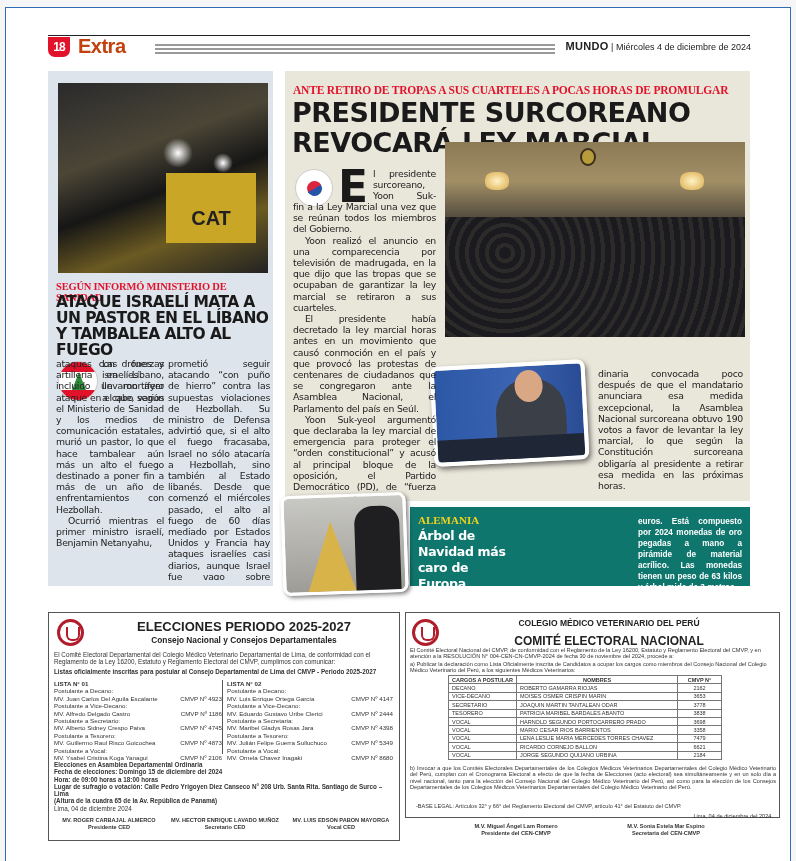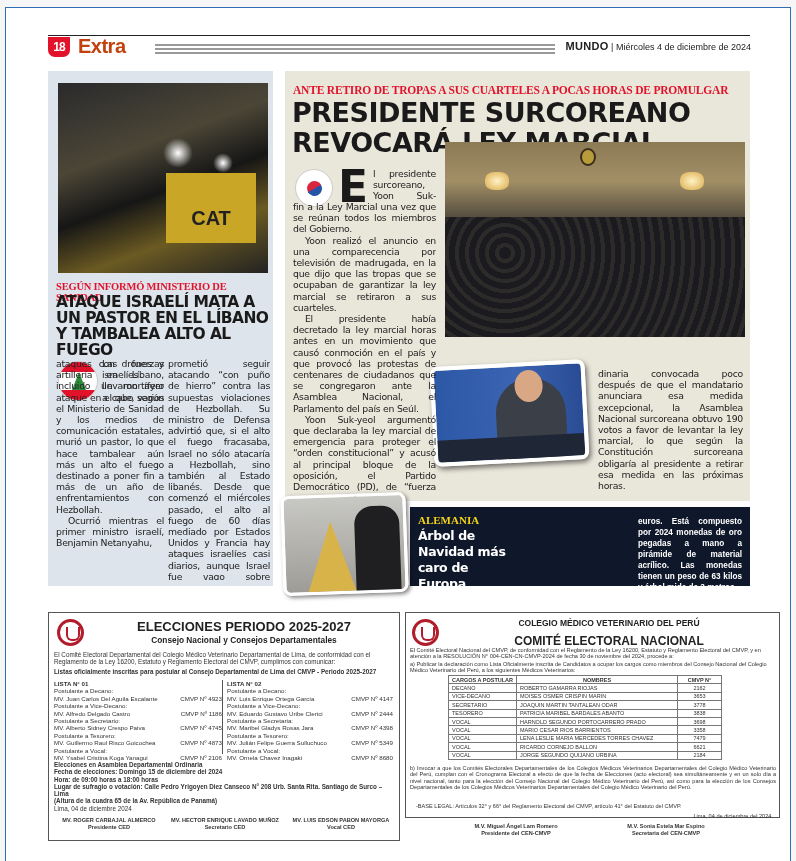--- a/index.html
+++ b/index.html
@@ -36,21 +36,21 @@
 .main-photo{position:absolute;left:160px;top:71px;width:300px;height:195px;background:linear-gradient(#8c7a56 0%,#a28f66 20%,#3b3631 45%,#1e1e22 70%,#0d0d10 100%);overflow:hidden}
 .main-photo .emblem{position:absolute;left:135px;top:6px;width:16px;height:18px;border-radius:50%;background:#b89b3a;border:2px solid #3a2e1a}
 .main-photo .lamp{position:absolute;top:30px;width:24px;height:18px;border-radius:40%;background:radial-gradient(#fff3c4,#d9a94a)}
 .main-photo .crowd{position:absolute;left:0;bottom:0;width:100%;height:120px;background:repeating-radial-gradient(circle at 20% 30%,#1b1b1f 0 6px,#2d2a2a 6px 10px)}
 .inset{position:absolute;left:147px;top:292px;width:155px;height:100px;border:4px solid #fff;border-radius:8px;background:linear-gradient(90deg,#2c58a6 0%,#3b64b3 55%,#2a4c94 100%);transform:rotate(-3deg);box-shadow:2px 3px 5px rgba(0,0,0,.5);overflow:hidden}
 .inset .man{position:absolute;left:60px;top:12px;width:70px;height:90px;background:#3b3f48;border-radius:35px 35px 0 0}
 .inset .face{position:absolute;left:80px;top:4px;width:28px;height:32px;background:#d9a784;border-radius:50%}
 .inset .podium{position:absolute;left:0;bottom:0;width:100%;height:22px;background:#1f2636}
 .col-m2{position:absolute;left:313px;top:297px;width:145px}
 
-.ale{position:absolute;left:410px;top:507px;width:340px;height:79px;background:#0f172a;color:#fff}
+.ale{position:absolute;left:410px;top:507px;width:340px;height:79px;background:#0f766e;color:#fff}
 .ale-kick{position:absolute;left:8px;top:7px;font:bold 11px "Liberation Serif",serif;color:#f2d21a}
 .ale-head{position:absolute;left:8px;top:21px;width:100px;font:bold 12.5px/16px "DejaVu Sans",sans-serif;color:#fff;letter-spacing:-0.3px}
 .ale-c1{position:absolute;left:108px;top:9px;width:107px;font:bold 8.2px/11px "Liberation Sans",sans-serif;text-align:justify;color:#fff}
 .ale-c2{position:absolute;left:228px;top:9px;width:104px;font:bold 8.2px/11px "Liberation Sans",sans-serif;text-align:justify;color:#fff}
 .ale-photo{position:absolute;left:282px;top:494px;width:125px;height:100px;border:3px solid #fff;border-radius:8px;background:linear-gradient(#c8c8c4,#9e9c96);overflow:hidden;box-shadow:2px 2px 4px rgba(0,0,0,.5);transform:rotate(-2deg)}
 .ale-photo .pyr{position:absolute;left:22px;top:24px;width:0;height:0;border-left:24px solid transparent;border-right:24px solid transparent;border-bottom:70px solid #d8b34a}
 .ale-photo .man{position:absolute;left:70px;top:10px;width:45px;height:85px;background:#1f1f22;border-radius:18px 18px 0 0}
 
 .ad{position:absolute;border:1px solid #555;background:#fff;font-family:"Liberation Sans",sans-serif;color:#333}
 .ad1{left:48px;top:612px;width:352px;height:229px}

